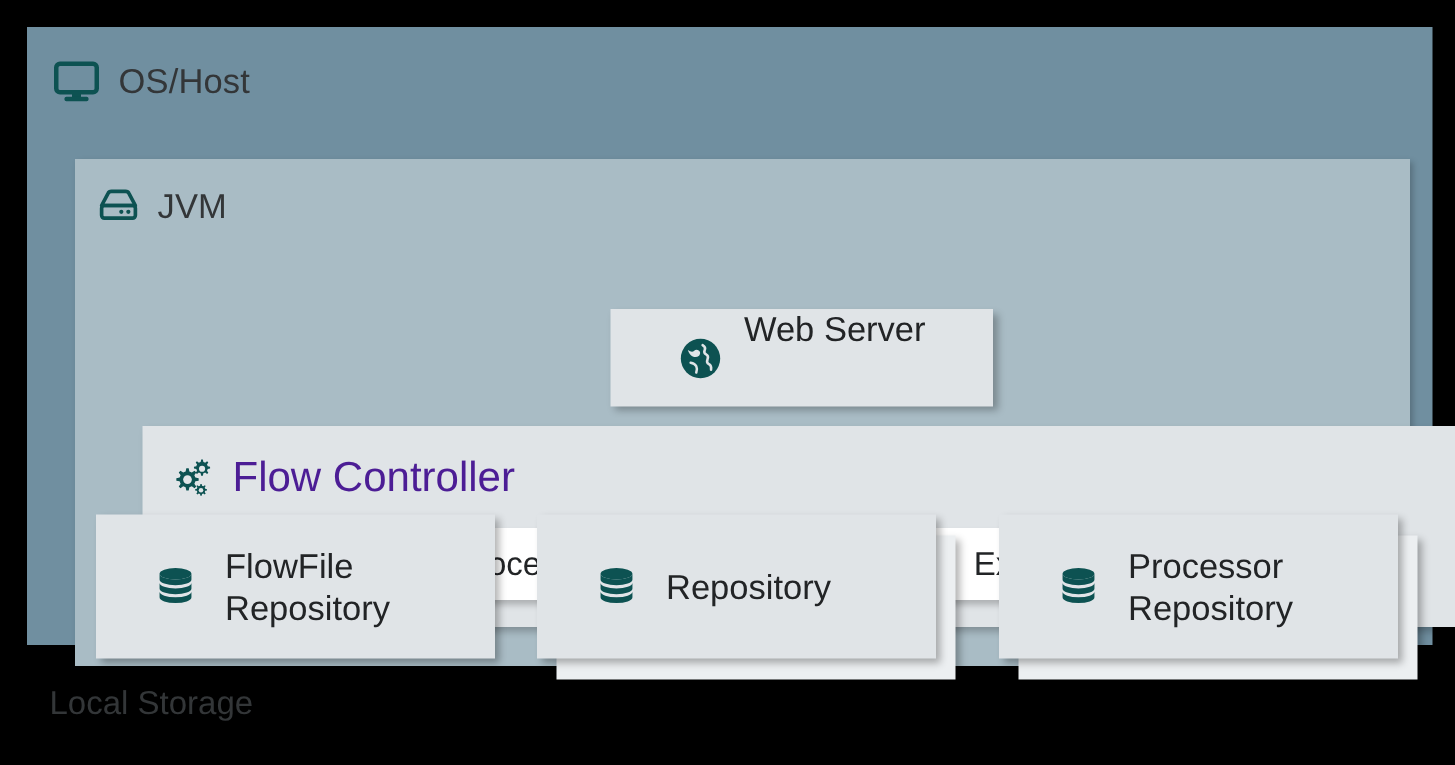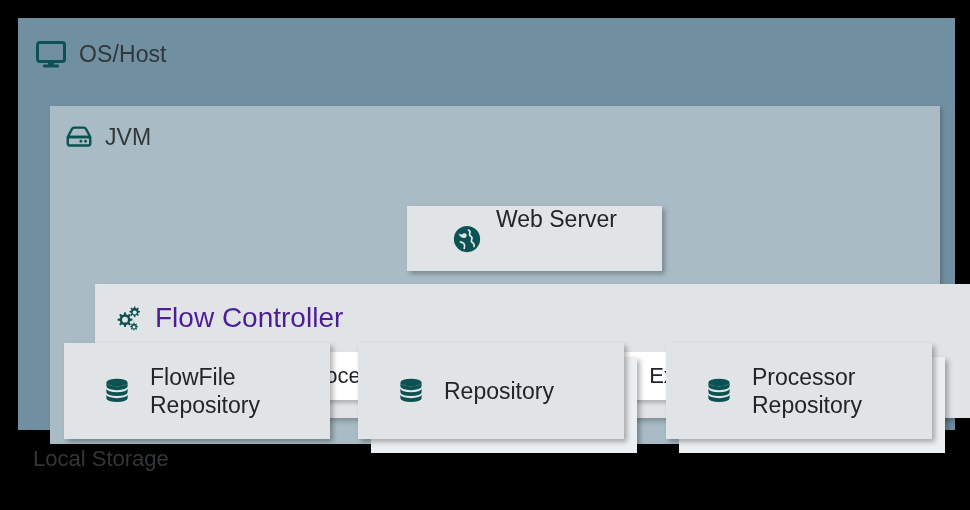--- a/index.html
+++ b/index.html
@@ -188,21 +188,21 @@
   }
   .repo-text .line {
     display: block;
     white-space: nowrap;
   }
 
   
   #local-storage-label {
     position: absolute;
     left: 15px;
-    top: 428px;
+    top: 438px;
     font-size: 22px;
     color: #333638;
     white-space: nowrap;
   }
 
   .icon {
     display: inline-flex;
     align-items: center;
     justify-content: center;
     flex: none;

